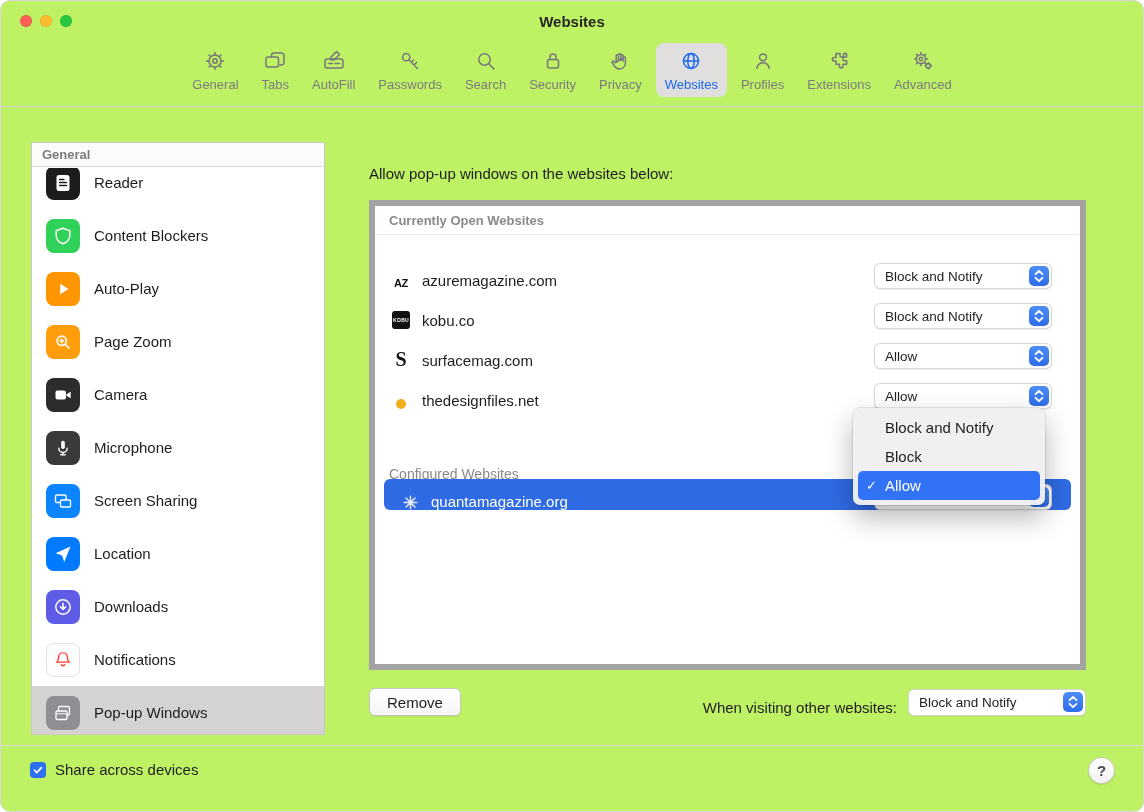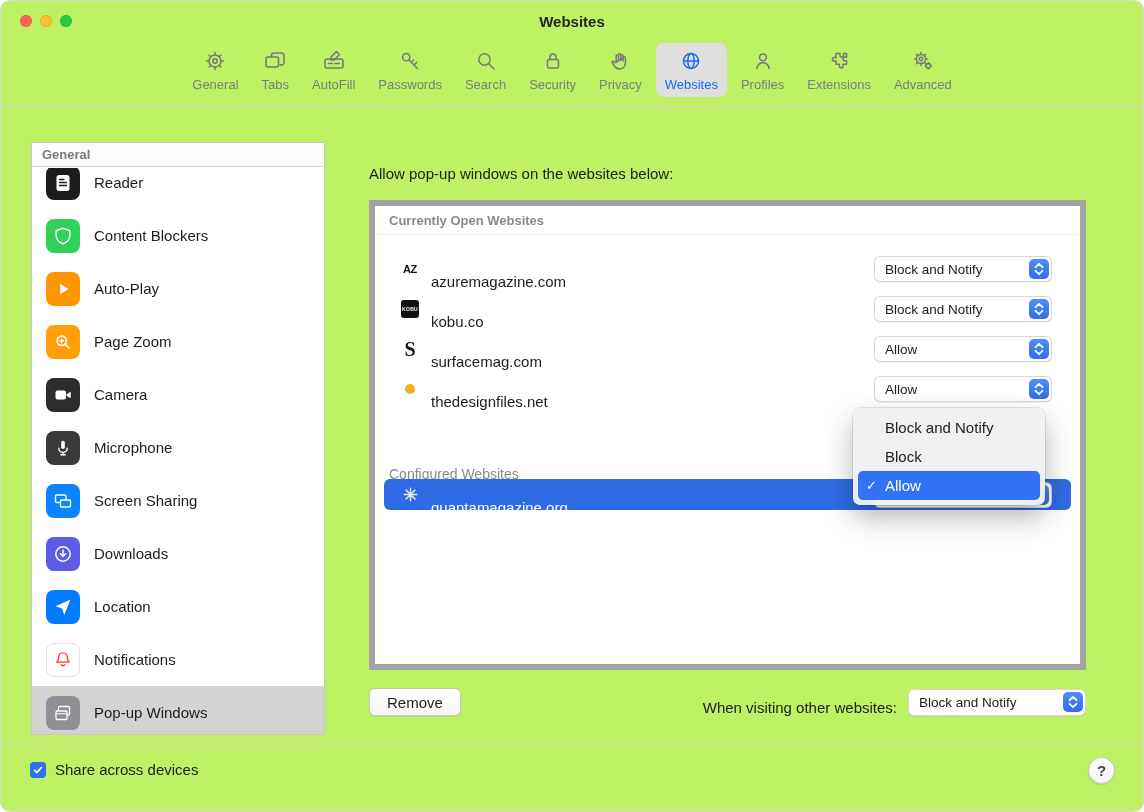--- a/index.html
+++ b/index.html
@@ -60,42 +60,42 @@
 
   
   .main-heading{ position:absolute; left:368px; top:164px; font-size:15px; color:#1d1d1f; }
 
   .panel{ position:absolute; left:368px; top:199px; width:717px; height:470px;
           background:#ffffff; border:6px solid #a3a3a3; }
   .panel-header{ height:29px; display:flex; align-items:center; padding:0 14px;
                  font-size:13px; font-weight:700; color:#8a8a8e;
                  border-bottom:1px solid #ececeb; }
   .rows{ position:absolute; left:0; right:0; top:43px; }
-  .site-row{ height:40px; display:flex; align-items:center; padding:0 28px 0 24px; }
+  .site-row{ height:40px; display:flex; align-items:flex-end; padding:0 28px 0 15px; }
   .fav{ width:22px; display:flex; align-items:center; justify-content:center; flex:none; }
   .fav-az{ font-size:11px; font-weight:800; letter-spacing:-.3px; color:#111; }
   .fav-kobu{ width:18px; height:18px; background:#111; border-radius:3px;
              color:#fff; font-size:5px; font-weight:700; letter-spacing:.3px;
              display:flex; align-items:center; justify-content:center; }
   .fav-s{ font-family:"Liberation Serif", serif; font-size:20px; font-weight:700; color:#111; line-height:1; }
   .fav-dot{ width:10px; height:10px; border-radius:50%; background:#f2b01e; }
   .site-name{ font-size:15px; color:#1d1d1f; margin-left:10px; flex:1;margin-top:25px; }
 
   .select{ position:relative; width:178px; height:26px; background:#fff;
            border:1px solid rgba(0,0,0,.16); border-radius:6px;
            display:flex; align-items:center; box-shadow:0 1px 1px rgba(0,0,0,.06); flex:none; }
   .select .sel-label{ font-size:13.5px; color:#1d1d1f; padding-left:10px; white-space:nowrap;
                       overflow:hidden; flex:1; }
   .stepper{ position:absolute; right:2px; top:2px; width:20px; height:20px; border-radius:5px;
             background:linear-gradient(#4f8ef9,#2e6de8); display:flex; align-items:center; justify-content:center; }
   .stepper svg{ stroke:#fff; fill:none; stroke-width:1.8; stroke-linecap:round; stroke-linejoin:round; }
 
   .configured-label{ position:absolute; left:14px; top:260px; font-size:14px; font-weight:400; color:#8a8a8e; }
   .row-selected{ position:absolute; left:9px; right:9px; top:273px; height:31px;
-                 background:#2f6be4; border-radius:6px; display:flex; align-items:center;
+                 background:#2f6be4; border-radius:6px; display:flex; align-items:flex-end;
                  padding:0 19px 0 15px; }
   .row-selected .site-name{ color:#ffffff; }
 
   
   .menu{ position:absolute; left:852px; top:407px; width:192px; z-index:6;
          background:rgba(240,240,242,.97); border-radius:7px; padding:5px 0;
          box-shadow:0 0 0 .5px rgba(0,0,0,.18), 0 12px 28px rgba(0,0,0,.3); }
   .menu-item{ height:29px; margin:0 5px; border-radius:5px; display:flex; align-items:center;
               padding:0 8px; font-size:15px; color:#1d1d1f; cursor:default; }
   .menu-item .mcheck{ width:19px; font-size:13px; flex:none; }
@@ -327,36 +327,36 @@
           <span class="tile t-screen">
             <svg width="20" height="20" viewBox="0 0 20 20">
                 <rect x="2.5" y="4" width="10.5" height="7.5" rx="1.3" fill="none" stroke="#fff" stroke-width="1.4"></rect>
                 <rect x="7.5" y="9" width="10" height="7" rx="1.3" fill="#0a84ff" stroke="#fff" stroke-width="1.4"></rect>
               </svg>
           </span>
           <span class="slabel">Screen Sharing</span>
         </div>
 
         <div class="side-item">
+          <span class="tile t-location">
+            <svg width="20" height="20" viewBox="0 0 20 20">
+                <path d="M17.5 2.5L2.5 9.3l6.6 2.1 2.1 6.6z" fill="#fff"></path>
+              </svg>
+          </span>
+          <span class="slabel">Location</span>
+        </div>
+
+        <div class="side-item">
           <span class="tile t-downloads">
             <svg width="20" height="20" viewBox="0 0 20 20">
                 <circle cx="10" cy="10" r="7.2" stroke="#fff" stroke-width="1.5" fill="none"></circle>
                 <path d="M10 6.2v6M7.4 9.8l2.6 2.6 2.6-2.6" stroke="#fff" stroke-width="1.5" fill="none" stroke-linecap="round" stroke-linejoin="round"></path>
               </svg>
           </span>
           <span class="slabel">Downloads</span>
-        </div>
-
-        <div class="side-item">
-          <span class="tile t-location">
-            <svg width="20" height="20" viewBox="0 0 20 20">
-                <path d="M17.5 2.5L2.5 9.3l6.6 2.1 2.1 6.6z" fill="#fff"></path>
-              </svg>
-          </span>
-          <span class="slabel">Location</span>
         </div>
 
         <div class="side-item">
           <span class="tile t-notifications">
             <svg width="20" height="20" viewBox="0 0 20 20">
                 <path d="M10 2.6c-2.6 0-4.4 2-4.4 4.6 0 3.4-1.4 4.4-1.9 4.9h12.6c-.5-.5-1.9-1.5-1.9-4.9 0-2.6-1.8-4.6-4.4-4.6z" fill="none" stroke="#ff3b30" stroke-width="1.4" stroke-linejoin="round"></path>
                 <path d="M8.3 14.6a1.8 1.8 0 0 0 3.4 0" stroke="#ff3b30" stroke-width="1.4" fill="none" stroke-linecap="round"></path>
               </svg>
           </span>
           <span class="slabel">Notifications</span>

